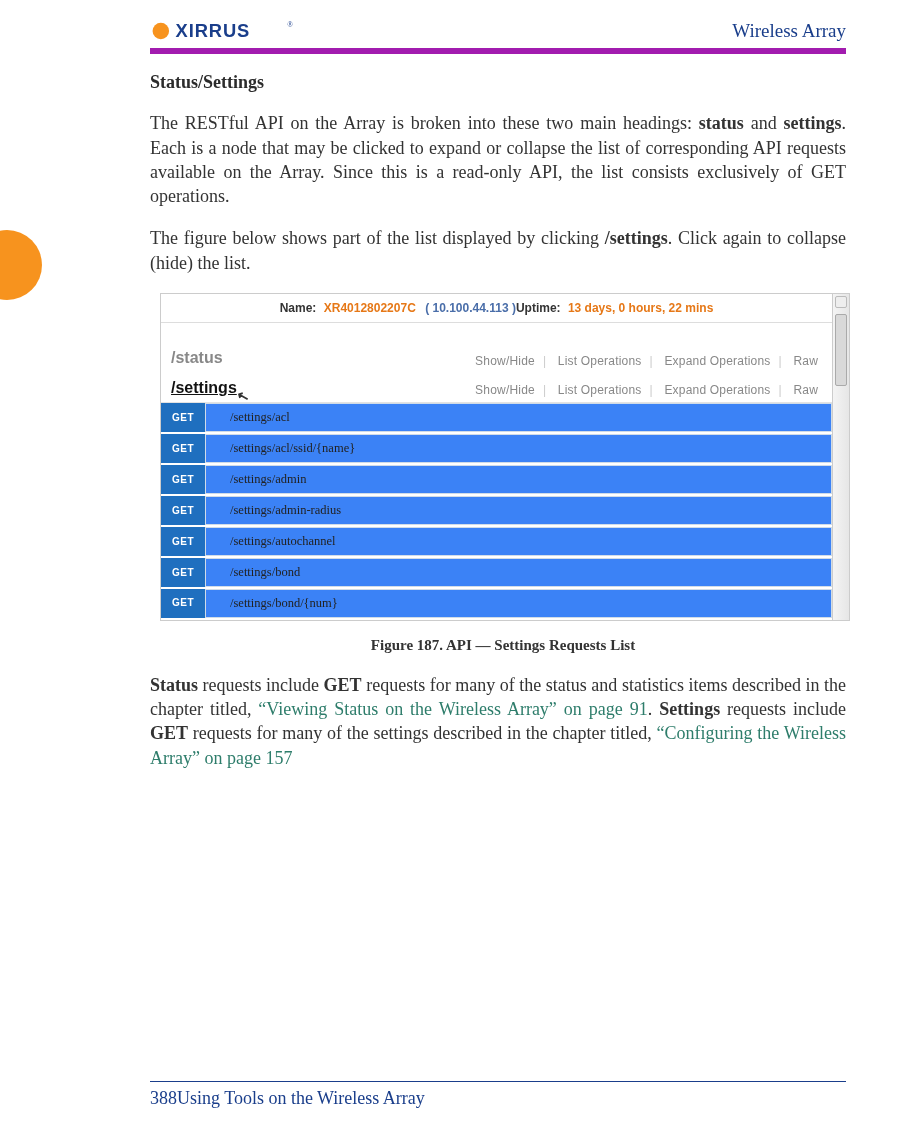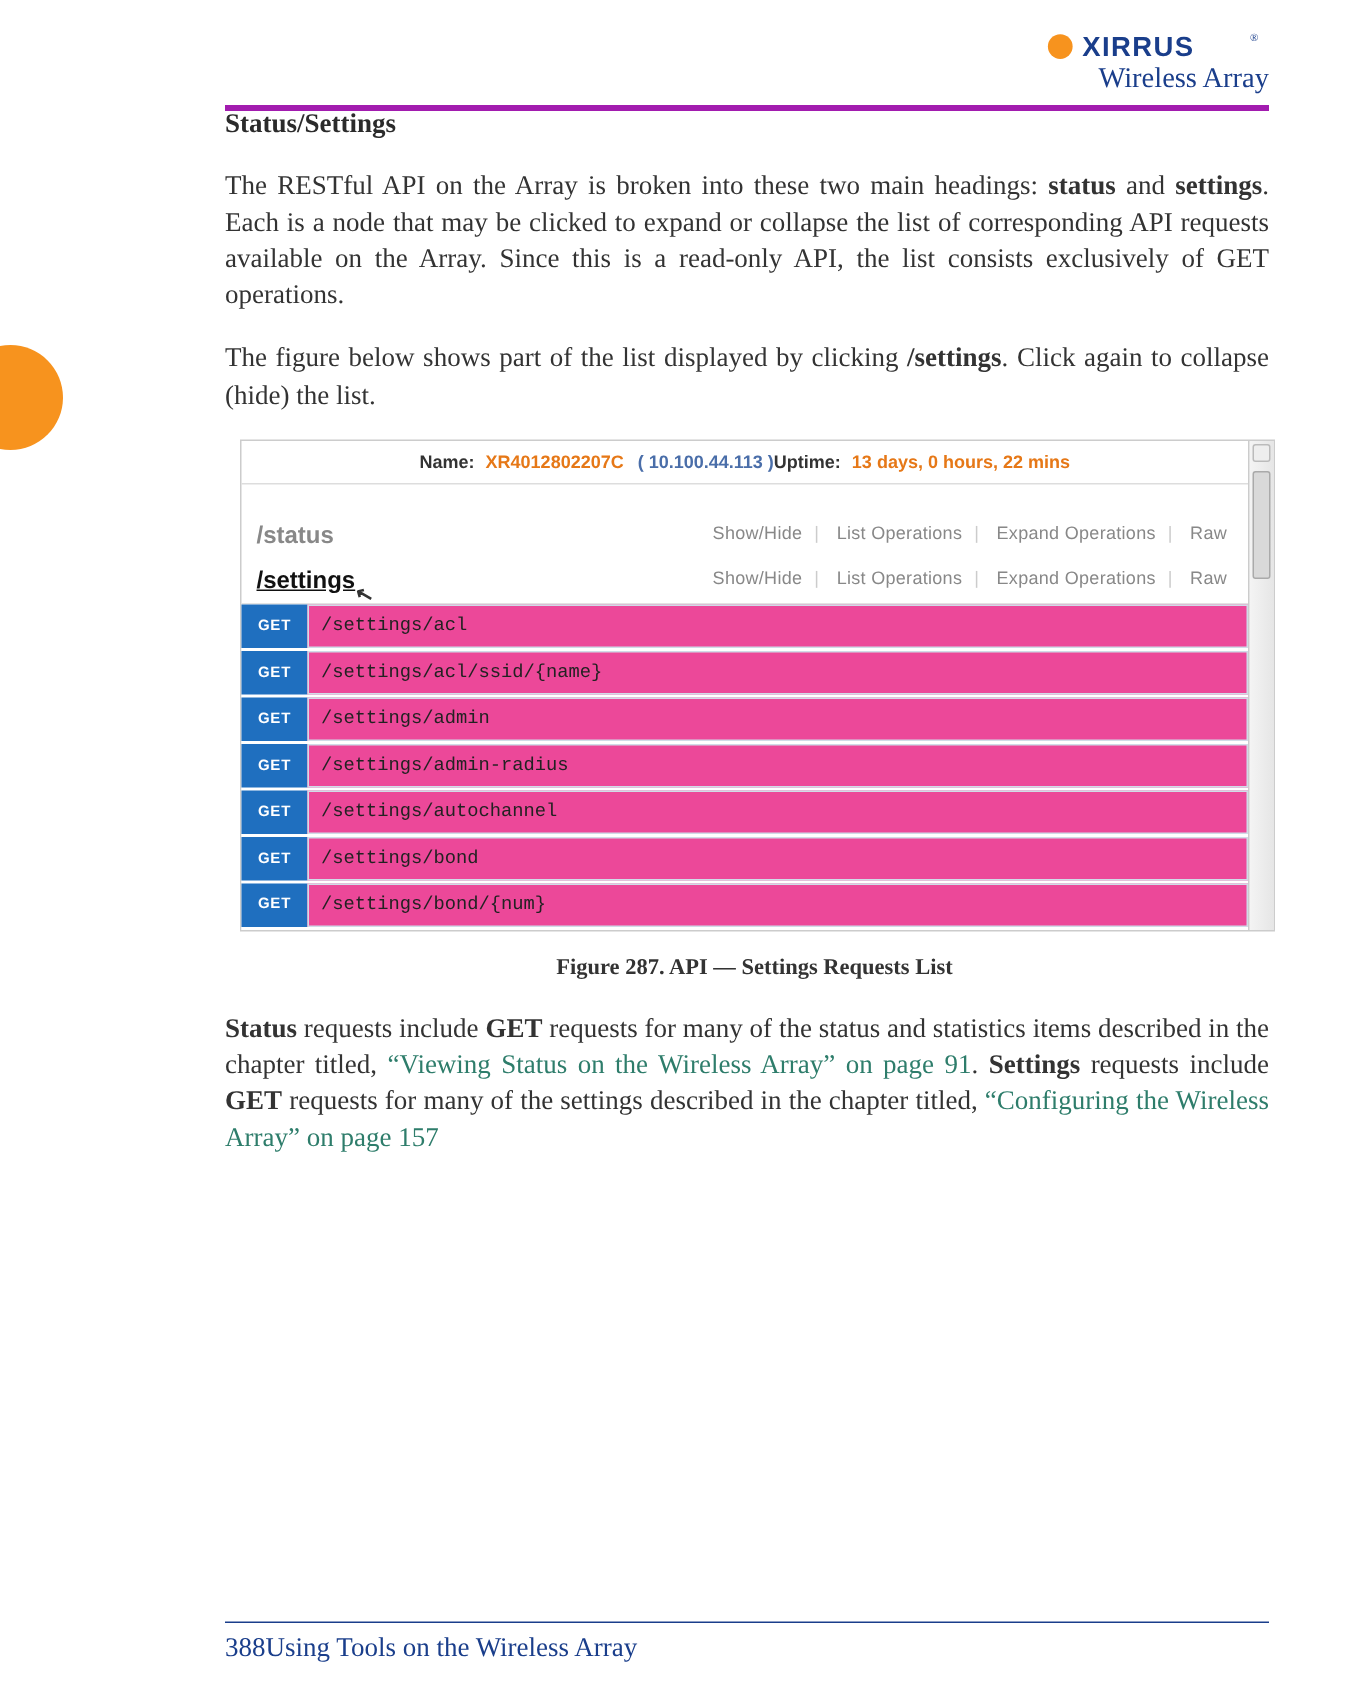--- a/index.html
+++ b/index.html
@@ -17,24 +17,23 @@
     box-sizing: border-box;
     padding: 0;
   }
   .topbar {
     position: absolute;
     top: 20px;
     left: 150px;
     right: 55px;
     display: flex;
     justify-content: space-between;
-    align-items: flex-end;
-    border-bottom: 4px solid #a21caf;
+    align-items: flex-start;
+    border-bottom: 6px solid #a21caf;
     padding-bottom: 6px;
-    flex-direction: column;
   }
   .logo {
     height: 22px;
   }
   .logo svg { height: 22px; width: auto; }
   .header-right {
     color: #1a3e8b;
     font-size: 19px;
     font-family: Georgia, serif;
   }
@@ -106,21 +105,21 @@
     justify-content: center;
     padding: 6px 10px;
     border-bottom: 1px solid #ddd;
     font-family: Tahoma, Arial, sans-serif;
     font-size: 12px;
   }
   .shot-head .lbl { color:#333; font-weight:bold; }
   .shot-head .val { color:#e67817; font-weight:bold; margin-left:4px;}
   .shot-head .ip { color:#4a6ea9; font-weight:bold; margin-left:6px;}
   .node-row {
-    display:flex; justify-content:space-between; align-items:flex-start;
+    display:flex; justify-content:space-between; align-items:flex-end;
     padding: 6px 10px 2px 10px;
   }
   .node-name { font-size:16px; font-weight:bold; }
   .node-status { color:#888; }
   .node-settings { color:#111; text-decoration:underline; position:relative;}
   .cursor-icon {
     position:absolute; left:66px; top:10px; font-size:14px; color:#333;
     transform: rotate(-15deg);
   }
   .node-actions { color:#888; font-size:12px; letter-spacing:.2px;}
@@ -135,24 +134,24 @@
     width: 44px;
     background:#1f6fbf;
     color:#fff;
     font-size:10px;
     font-weight:bold;
     display:flex; align-items:center; justify-content:center;
     letter-spacing:.5px;
   }
   .op-path {
     flex:1;
-    background:#ec4899;
+    background:#3b82f6;
     border:1px solid #d0dce8;
-    padding: 5px 8px;
-    font-family: Liberation Mono, monospace;
+    padding: 5px 24px;
+    font-family: Liberation Serif, serif;
     font-size:12.5px;
     color:#222;
   }
   .footerbar {
     position:absolute;
     bottom: 28px;
     left: 150px; right: 55px;
     border-top: 1px solid #1a3e8b;
     display:flex; 
     padding-top: 6px;
@@ -256,21 +255,21 @@
             </div>
             <div class="op-row">
               <div class="op-badge">GET</div>
               <div class="op-path">/settings/bond/{num}</div>
             </div>
           </div>
         </div>
         <div class="shot-scroll"></div>
       </div>
 
-      <div class="fig-caption">Figure 287. API — Settings Requests List</div>
+      <div class="fig-caption">Figure 187. API — Settings Requests List</div>
     </div>
 
     <div class="para">
       <span class="bold">Status</span><span> requests include </span><span class="bold">GET</span><span> requests for many of the status and statistics items described in the chapter titled, </span><span class="link-green">“Viewing Status on the Wireless Array” on page 91</span><span>. </span><span class="bold">Settings</span><span> requests include </span><span class="bold">GET</span><span> requests for many of the settings described in the chapter titled, </span><span class="link-green">“Configuring the Wireless Array” on page 157</span>
     </div>
 
   </div>
 
   <div class="footerbar">
     <span>388</span>

